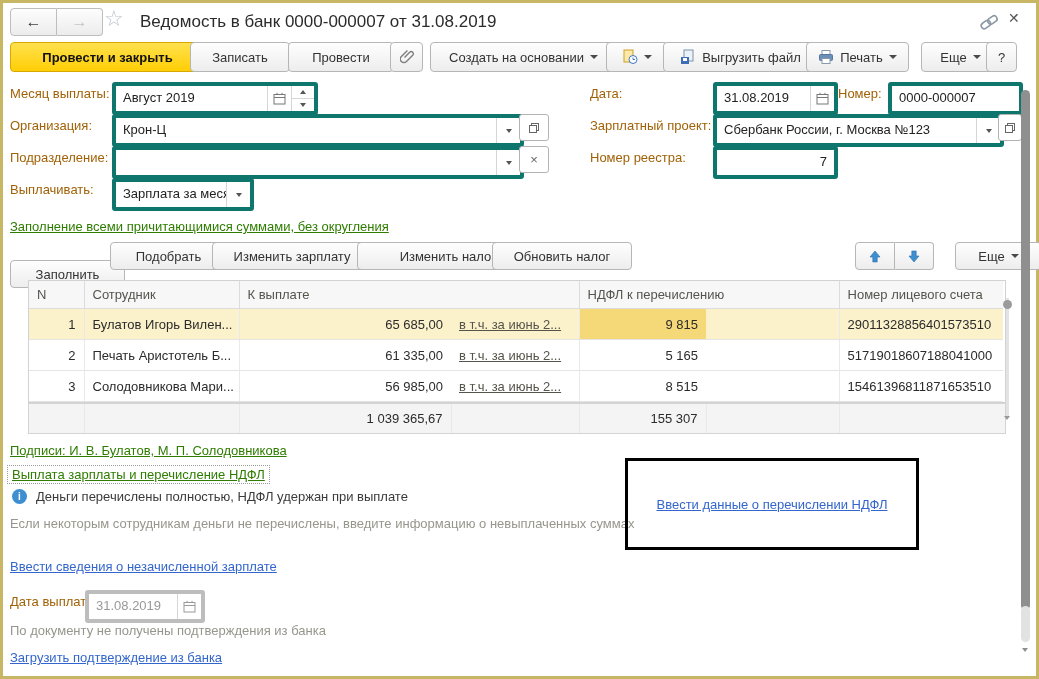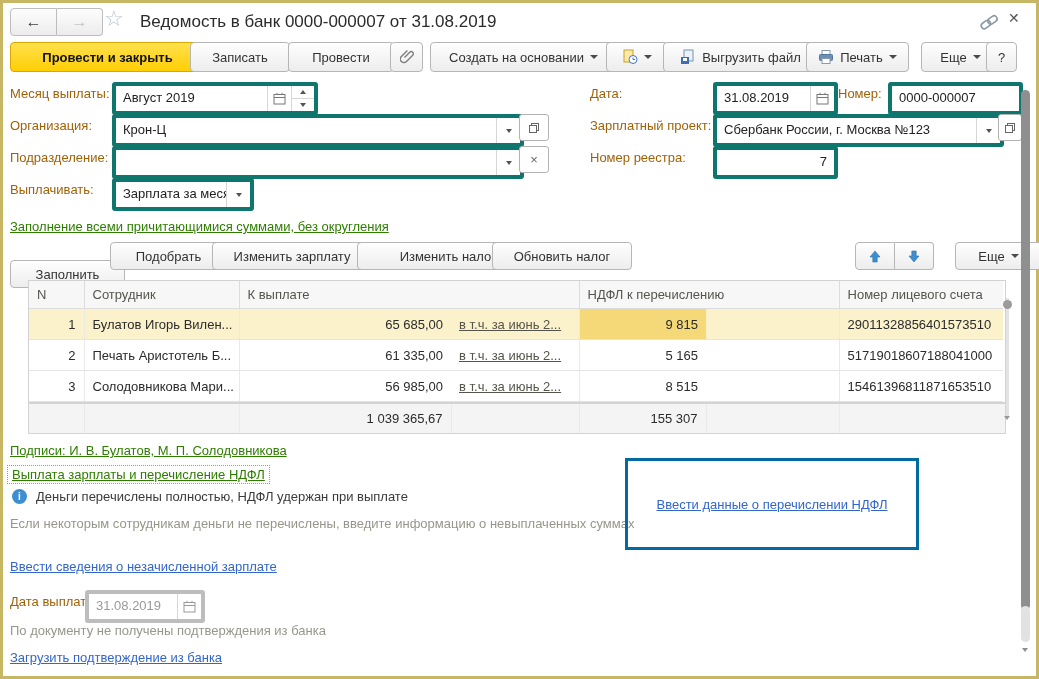--- a/index.html
+++ b/index.html
@@ -49,21 +49,21 @@
   td.bl{border-left:1px solid #E9E9E9;}
   .num{text-align:right;}
   tr.sel td{background:#FBF2CC;}
   tr.sel td.selcell{background:#F5D878;margin-left:12px;}
   .cell-link{color:#55544A;text-decoration:underline;}
   .footwrap{position:absolute;left:28px;top:403px;width:976px;border:1px solid #D4D4D4;background:#F4F4F4;}
   .footwrap td{height:29px;background:#F4F4F4;border-bottom:none;}
   
   .infoicon{position:absolute;width:15px;height:15px;border-radius:50%;background:#3D8FD1;color:#fff;
             font-size:10px;font-weight:bold;display:flex;align-items:center;justify-content:center;}
-  .redbox{position:absolute;left:625px;top:458px;width:288px;height:86px;border:3px solid #0369a1;
+  .redbox{position:absolute;left:625px;top:458px;width:288px;height:86px;border:3px solid #000000;
           display:flex;align-items:center;justify-content:center;}
   .redbox a{position:static;}
   
   .sbthumb{position:absolute;left:1021px;width:9px;background:#8F8F8F;border-radius:5px;}
   .sbtail{position:absolute;left:1021px;width:9px;background:#E2E2E2;border-radius:5px;}
   .sbarrow{position:absolute;}
   .circlethumb{position:absolute;width:9px;height:9px;border-radius:50%;background:#9B9B9B;}
   .thintrack{position:absolute;width:3px;background:#E3E3E3;}
   a{cursor:pointer;}
 </style>

